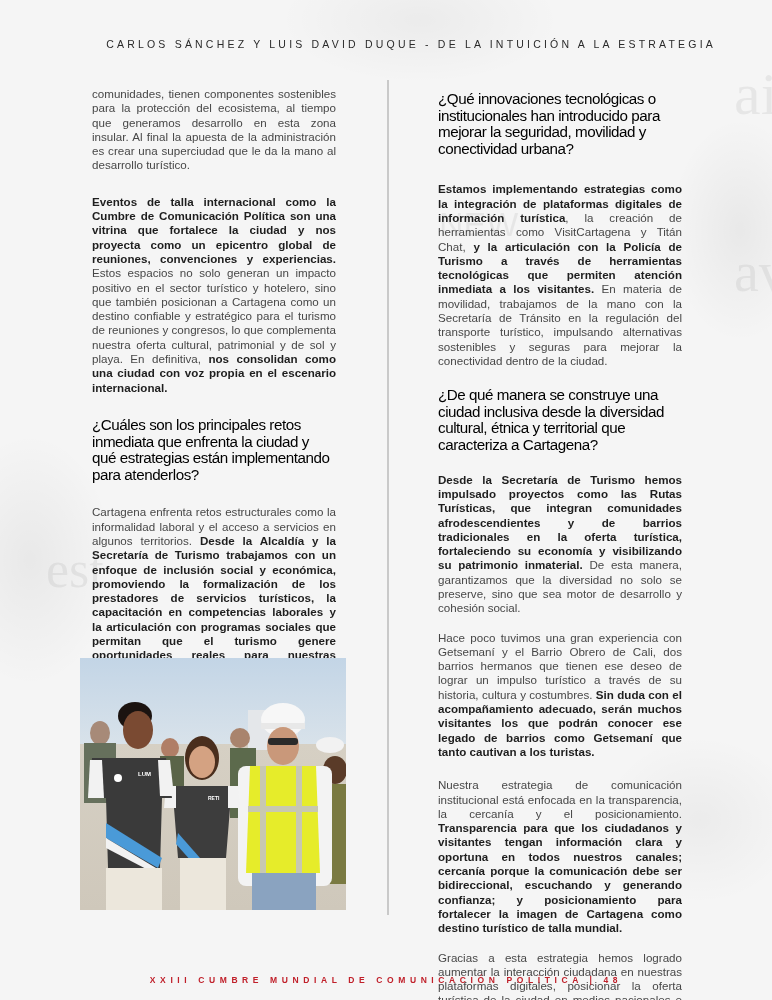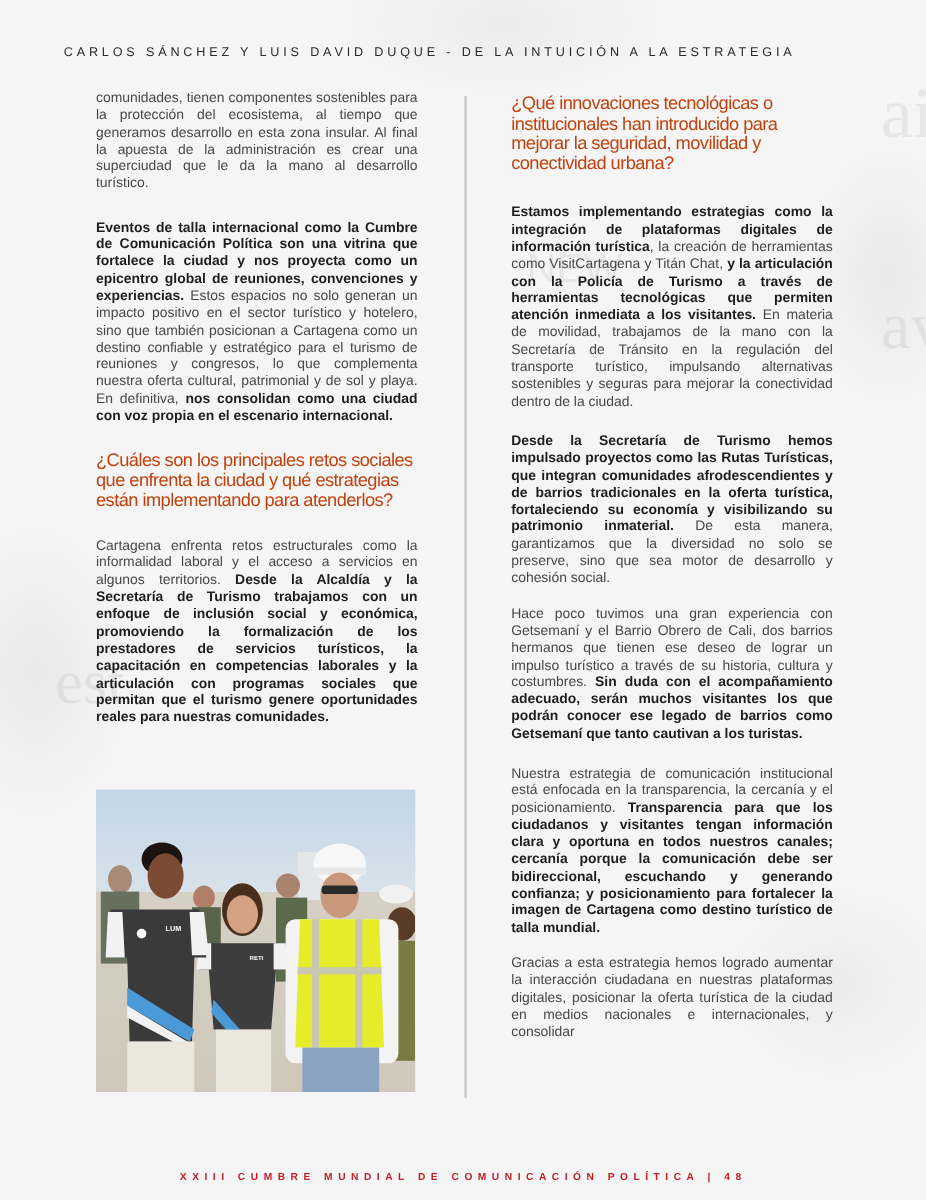--- a/index.html
+++ b/index.html
@@ -16,41 +16,41 @@
       radial-gradient(ellipse 100px 160px at 740px 230px, rgba(0,0,0,0.05), transparent 70%),
       radial-gradient(ellipse 140px 120px at 700px 820px, rgba(0,0,0,0.04), transparent 70%),
       radial-gradient(ellipse 200px 90px at 420px 20px, rgba(0,0,0,0.04), transparent 70%),
       #f5f5f5;
   }
   .ghost {
     position: absolute; color: rgba(0,0,0,0.06);
     font-family: "Liberation Serif", "DejaVu Serif", serif; pointer-events: none; margin-left: 44px;
   }
   .header {
-    position: absolute; top: 38px; left: 0; width: 716px; text-align: center;
+    position: absolute; top: 38px; left: 0; width: 716px; text-align: right;
     font-size: 10.5px; letter-spacing: 3.2px; color: #2a2a2a;
   }
   .footer {
     position: absolute; top: 975px; left: 0; width: 772px; text-align: center;
     font-size: 8.5px; letter-spacing: 4.6px; color: #c0202a; font-weight: bold;
   }
   .divider {
     position: absolute; left: 387px; top: 80px; width: 2px; height: 835px;
     background: #c9c9c9;
   }
   .col { position: absolute; width: 268px; }
   .col-left { left: 80px; top: 75px; }
   .col-right { left: 426px; top: 79px; width: 268px; }
   p {
-    margin: 0; font-size: 11.6px; line-height: 14.3px; text-align: justify;
+    margin: 12px; font-size: 11.6px; line-height: 14.3px; text-align: justify;
     color: #474747;
   }
   p b { color: #1e1e1e; font-weight: bold; }
   h2 {
-    margin: 0; font-weight: normal; color: #c2410c;
+    margin: 12px; font-weight: normal; color: #000000;
     font-size: 15.2px; line-height: 16.6px; letter-spacing: -0.45px;
   }
   .photo {
     position: absolute; left: 80px; top: 658px; width: 266px; height: 252px;
     overflow: hidden;
     background: linear-gradient(180deg, #c3d5e6 0%, #d8e2ea 34%, #d6d0c4 34%, #cfc8bb 100%);
   }
 </style>
 </head>
 <body>
@@ -63,21 +63,21 @@
 
 <div class="header">CARLOS SÁNCHEZ Y LUIS DAVID DUQUE - DE LA INTUICIÓN A LA ESTRATEGIA</div>
 
 <div class="divider"></div>
 
 <div class="col col-left">
   <p>comunidades, tienen componentes sostenibles para la protección del ecosistema, al tiempo que generamos desarrollo en esta zona insular. Al final la apuesta de la administración es crear una superciudad que le da la mano al desarrollo turístico.</p>
 
   <p style="margin-top:22px;"><b>Eventos de talla internacional como la Cumbre de Comunicación Política son una vitrina que fortalece la ciudad y nos proyecta como un epicentro global de reuniones, convenciones y experiencias.</b><span> Estos espacios no solo generan un impacto positivo en el sector turístico y hotelero, sino que también posicionan a Cartagena como un destino confiable y estratégico para el turismo de reuniones y congresos, lo que complementa nuestra oferta cultural, patrimonial y de sol y playa. En definitiva, </span><b>nos consolidan como una ciudad con voz propia en el escenario internacional.</b></p>
 
-  <h2 style="margin-top:22px;">¿Cuáles son los principales retos sociales que enfrenta la ciudad y qué estrategias están implementando para atenderlos?</h2>
+  <h2 style="margin-top:22px;">¿Cuáles son los principales retos inmediata que enfrenta la ciudad y qué estrategias están implementando para atenderlos?</h2>
   <p style="margin-top:22px;"><span>Cartagena enfrenta retos estructurales como la informalidad laboral y el acceso a servicios en algunos territorios. </span><b>Desde la Alcaldía y la Secretaría de Turismo trabajamos con un enfoque de inclusión social y económica, promoviendo la formalización de los prestadores de servicios turísticos, la capacitación en competencias laborales y la articulación con programas sociales que permitan que el turismo genere oportunidades reales para nuestras comunidades.</b></p>
 </div>
 
 <div class="photo">
   <svg width="266" height="252" viewBox="0 0 266 252">
 
     <rect x="168" y="52" width="50" height="40" fill="#e4e7ea"></rect>
 
     <ellipse cx="20" cy="75" rx="10" ry="12" fill="#a78a78"></ellipse>
     <rect x="4" y="85" width="32" height="60" fill="#66705c"></rect>
@@ -120,20 +120,21 @@
     <circle cx="38" cy="120" r="4" fill="#ffffff"></circle>
     <text x="58" y="118" font-size="6" fill="#ffffff" font-family="Liberation Sans, sans-serif" font-weight="bold">LUM</text>
     <text x="128" y="142" font-size="5" fill="#ffffff" font-family="Liberation Sans, sans-serif" font-weight="bold">RETI</text>
   </svg>
 </div>
 
 <div class="col col-right">
   <h2>¿Qué innovaciones tecnológicas o institucionales han introducido para mejorar la seguridad, movilidad y conectividad urbana?</h2>
   <p style="margin-top:25px;"><b>Estamos implementando estrategias como la integración de plataformas digitales de información turística</b><span>, la creación de herramientas como VisitCartagena y Titán Chat, </span><b>y la articulación con la Policía de Turismo a través de herramientas tecnológicas que permiten atención inmediata a los visitantes.</b><span> En materia de movilidad, trabajamos de la mano con la Secretaría de Tránsito en la regulación del transporte turístico, impulsando alternativas sostenibles y seguras para mejorar la conectividad dentro de la ciudad.</span></p>
 
+  <h2 style="margin-top:19px;">¿De qué manera se construye una ciudad inclusiva desde la diversidad cultural, étnica y territorial que caracteriza a Cartagena?</h2>
   <p style="margin-top:19px;"><b>Desde la Secretaría de Turismo hemos impulsado proyectos como las Rutas Turísticas, que integran comunidades afrodescendientes y de barrios tradicionales en la oferta turística, fortaleciendo su economía y visibilizando su patrimonio inmaterial.</b><span> De esta manera, garantizamos que la diversidad no solo se preserve, sino que sea motor de desarrollo y cohesión social.</span></p>
   <p style="margin-top:15px;"><span>Hace poco tuvimos una gran experiencia con Getsemaní y el Barrio Obrero de Cali, dos barrios hermanos que tienen ese deseo de lograr un impulso turístico a través de su historia, cultura y costumbres. </span><b>Sin duda con el acompañamiento adecuado, serán muchos visitantes los que podrán conocer ese legado de barrios como Getsemaní que tanto cautivan a los turistas.</b></p>
 
   <p style="margin-top:19px;"><span>Nuestra estrategia de comunicación institucional está enfocada en la transparencia, la cercanía y el posicionamiento. </span><b>Transparencia para que los ciudadanos y visitantes tengan información clara y oportuna en todos nuestros canales; cercanía porque la comunicación debe ser bidireccional, escuchando y generando confianza; y posicionamiento para fortalecer la imagen de Cartagena como destino turístico de talla mundial.</b></p>
   <p style="margin-top:15px;">Gracias a esta estrategia hemos logrado aumentar la interacción ciudadana en nuestras plataformas digitales, posicionar la oferta turística de la ciudad en medios nacionales e internacionales, y consolidar</p>
 </div>
 
 <div class="footer"><span>XXIII CUMBRE MUNDIAL DE COMUNICACIÓN POLÍTICA</span> <span>|</span> <span>48</span></div>
 
 </body></html>

